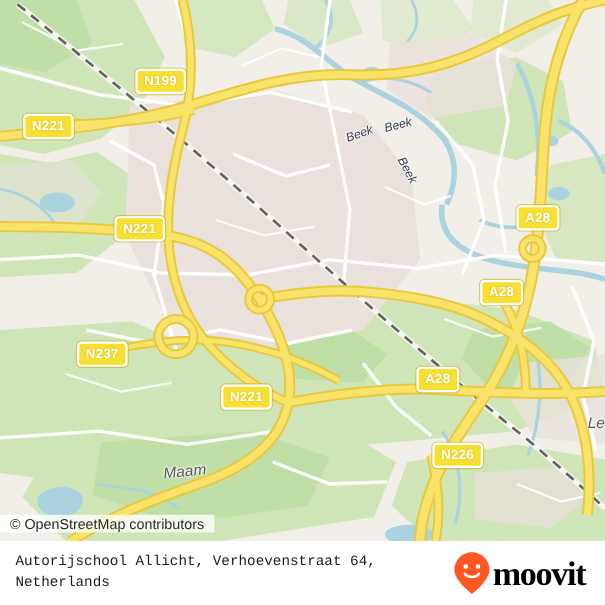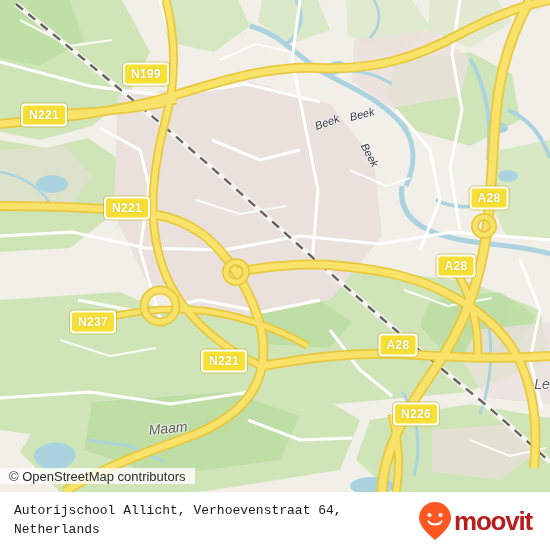--- a/index.html
+++ b/index.html
@@ -46,22 +46,22 @@
     background:rgba(255,255,255,.78);color:#2b2b2b;font-size:13px;
     font-family:"Liberation Sans",sans-serif;}
 
   
   .footer{position:absolute;left:0;top:492px;width:550px;height:58px;
     background:#ffffff;display:flex;align-items:center;justify-content:space-between;
     padding:0 18px 0 14px;box-sizing:border-box;}
   .footer-title{color:#1b1b1b;font-size:13px;line-height:1.45;max-width:370px;
     font-family:Liberation Mono, monospace;}
   .brand{display:flex;align-items:center;gap:2px;}
-  .brand-word{color:#b91c1c;font-size:26px;font-weight:bold;letter-spacing:-1.2px;
-    font-family:Liberation Sans, sans-serif;line-height:1;}
+  .brand-word{color:#000000;font-size:31px;font-weight:bold;letter-spacing:-1.2px;
+    font-family:Liberation Serif, serif;line-height:1;}
 </style>
 </head>
 <body>
 
 <div class="frame">
 
   <div class="map">
     <svg width="550" height="492" viewBox="0 0 550 492">
       <defs>
         <pattern id="railpat" patternUnits="userSpaceOnUse" width="10" height="10">

